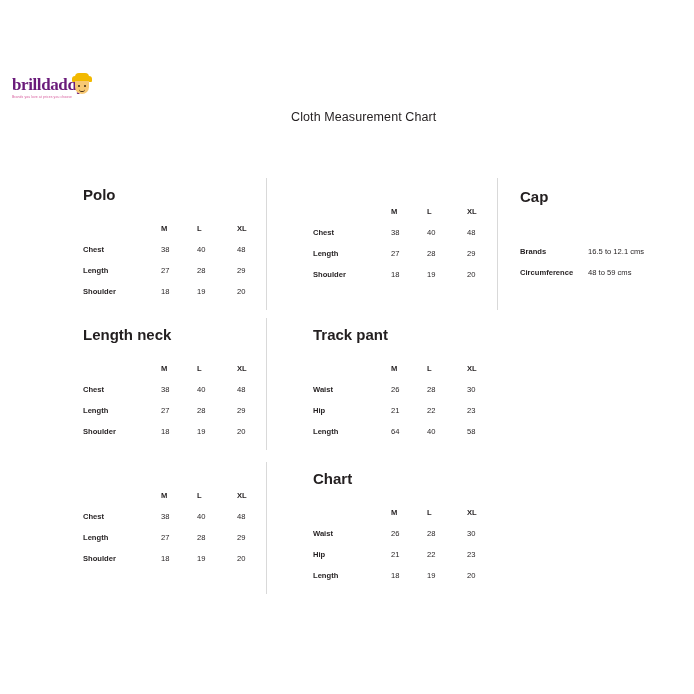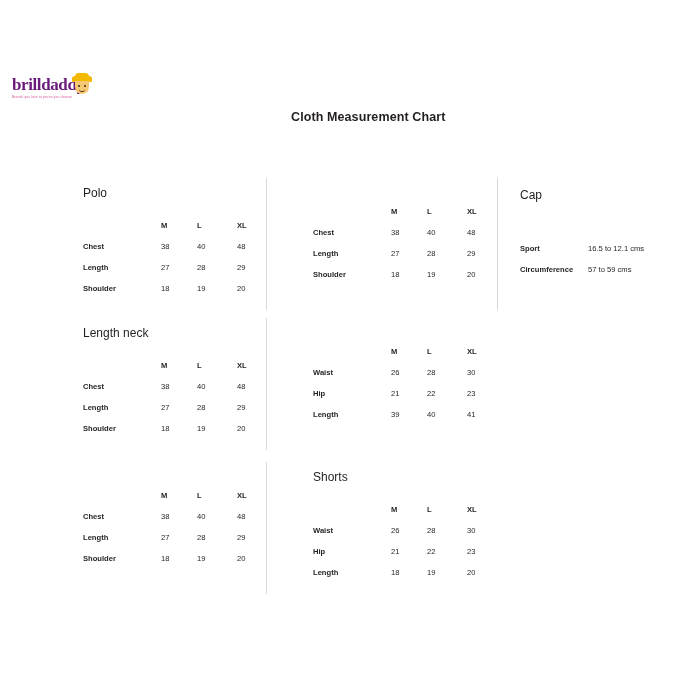--- a/index.html
+++ b/index.html
@@ -97,38 +97,38 @@
     border-bottom: 1px solid #3a2410;
     border-radius: 0 0 6px 6px;
   }
 
   
   .doc-title {
     position: absolute;
     left: 291px;
     top: 110px;
     font-size: 12.5px;
-    font-weight: bold;
+    font-weight: normal;
     color: #231f20;
     letter-spacing: 0.1px;
   }
 
   
   .col {
     position: absolute;
   }
   .col-1 { left: 83px; width: 185px; }
   .col-2 { left: 313px; width: 185px; }
   .col-3 { left: 520px; width: 165px; }
 
   .block { position: absolute; width: 100%; }
 
   .block-title {
-    font-size: 12px;
-    font-weight: normal;
+    font-size: 15px;
+    font-weight: bold;
     color: #231f20;
     margin: 0 0 0 0;
   }
 
   table.size-table {
     border-collapse: collapse;
     margin-top: 21px;
     font-size: 7.6px;
     color: #231f20;
   }
@@ -333,20 +333,21 @@
             <td>19</td>
             <td>20</td>
           </tr>
         </tbody>
       </table>
     </div>
   </div>
 
   <div class="col col-2" style="top:326px;">
     <div class="block">
+      <div class="block-title">Track pant</div>
       <table class="size-table">
         <thead>
           <tr>
             <th class="c-label"></th>
             <th class="c-m">M</th>
             <th class="c-l">L</th>
             <th class="c-xl">XL</th>
           </tr>
         </thead>
         <tbody>
@@ -357,32 +358,32 @@
             <td>30</td>
           </tr>
           <tr>
             <th>Hip</th>
             <td>21</td>
             <td>22</td>
             <td>23</td>
           </tr>
           <tr>
             <th>Length</th>
-            <td>39</td>
+            <td>64</td>
             <td>40</td>
-            <td>41</td>
+            <td>58</td>
           </tr>
         </tbody>
       </table>
     </div>
   </div>
 
   <div class="col col-2" style="top:470px;">
     <div class="block">
-      <div class="block-title">Shorts</div>
+      <div class="block-title">Chart</div>
       <table class="size-table">
         <thead>
           <tr>
             <th class="c-label"></th>
             <th class="c-m">M</th>
             <th class="c-l">L</th>
             <th class="c-xl">XL</th>
           </tr>
         </thead>
         <tbody>
@@ -414,25 +415,25 @@
       <div class="block-title">Cap</div>
       <table class="size-table cap-table">
         <thead>
           <tr>
             <th class="c-label"></th>
             <th class="c-val"></th>
           </tr>
         </thead>
         <tbody>
           <tr>
-            <th>Sport</th>
+            <th>Brands</th>
             <td>16.5 to 12.1 cms</td>
           </tr>
           <tr>
             <th>Circumference</th>
-            <td>57 to 59 cms</td>
+            <td>48 to 59 cms</td>
           </tr>
         </tbody>
       </table>
     </div>
   </div>
 
 </div>
 
 </body></html>

